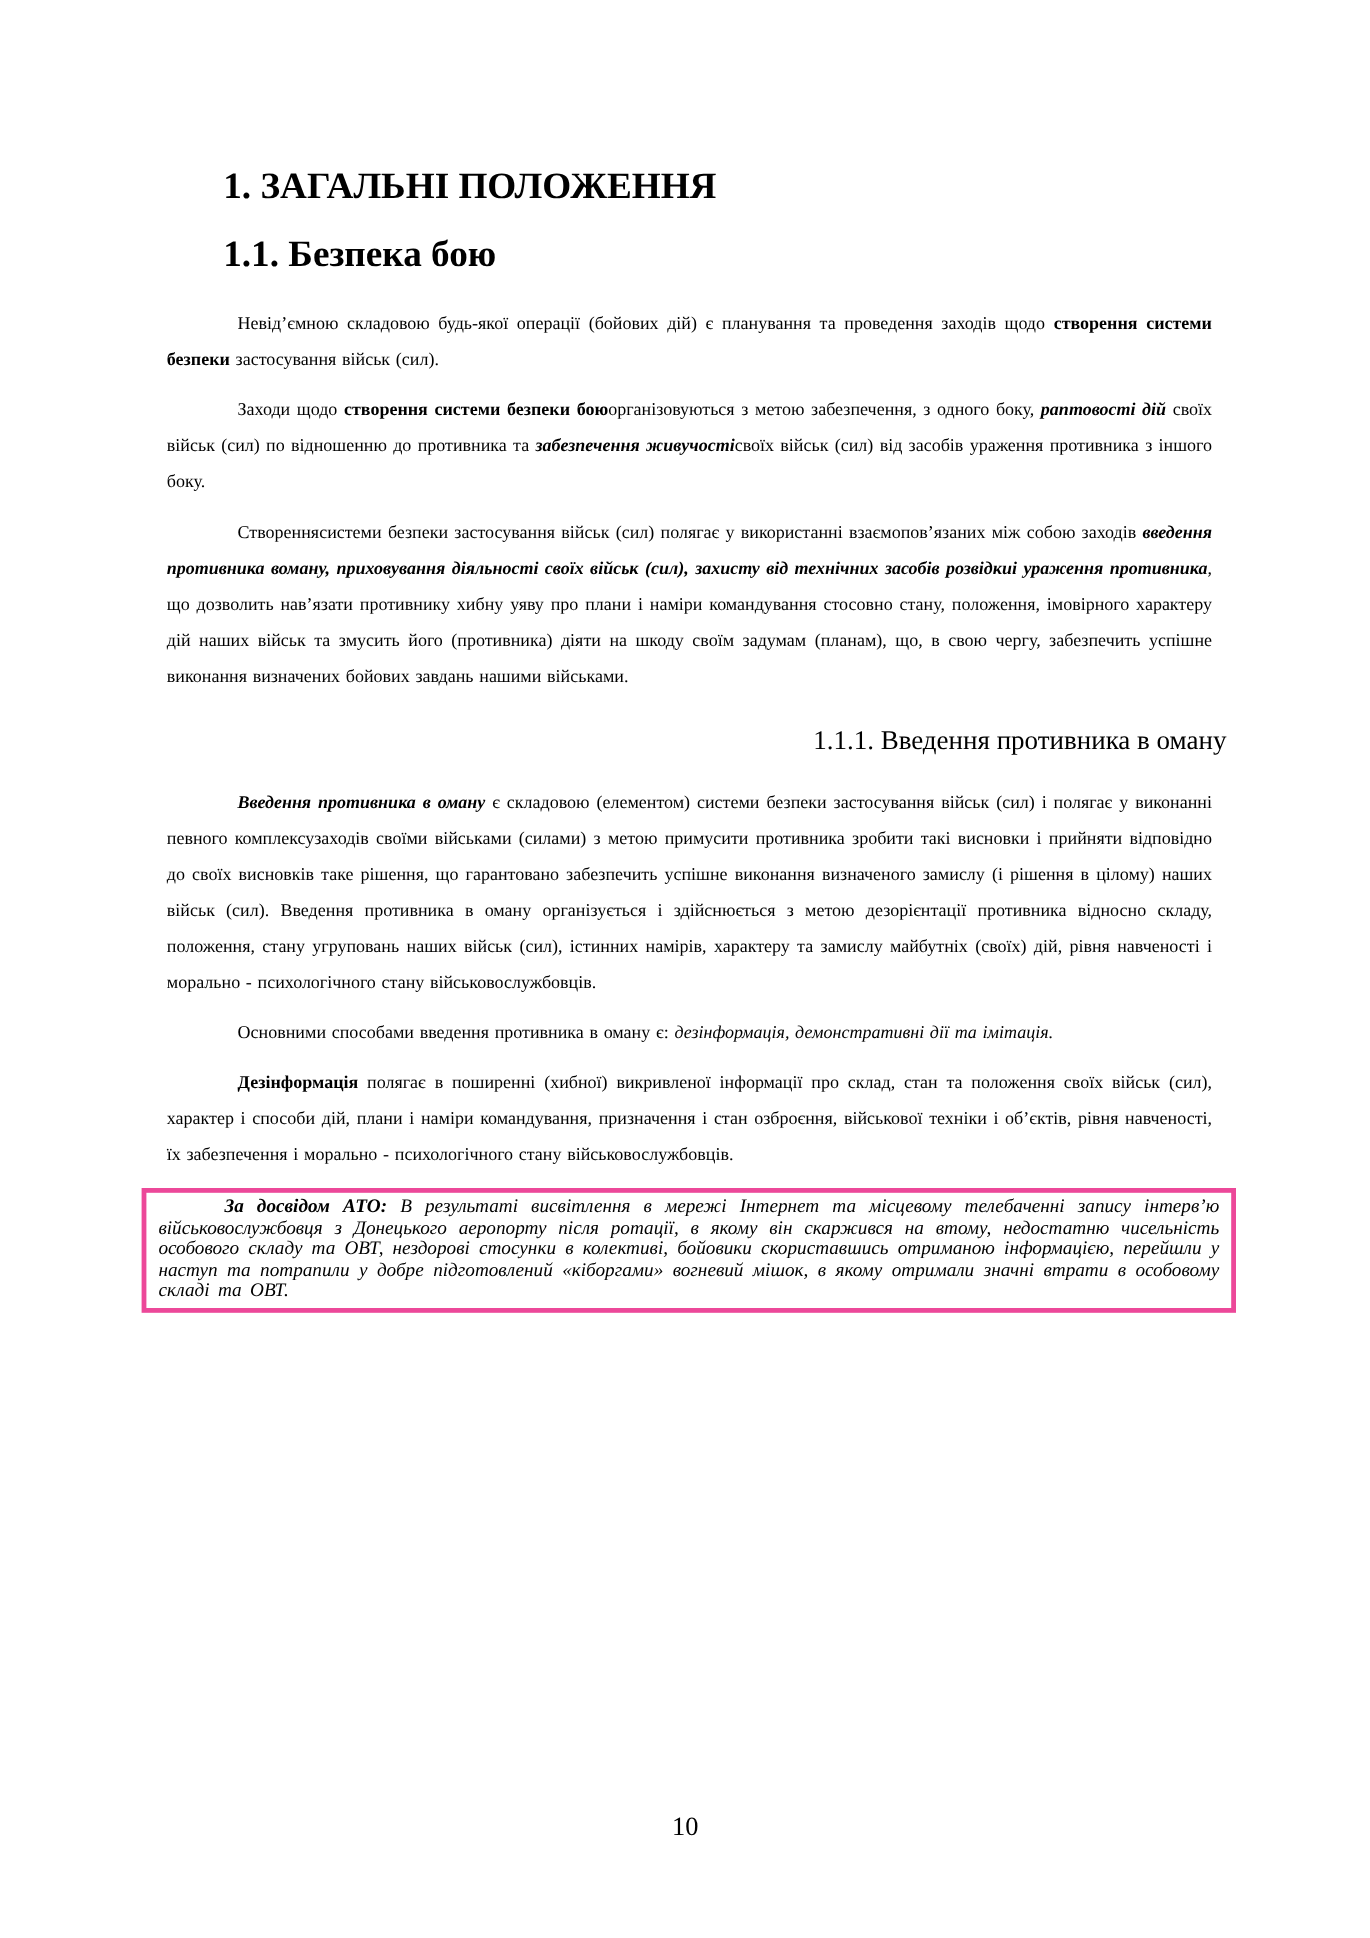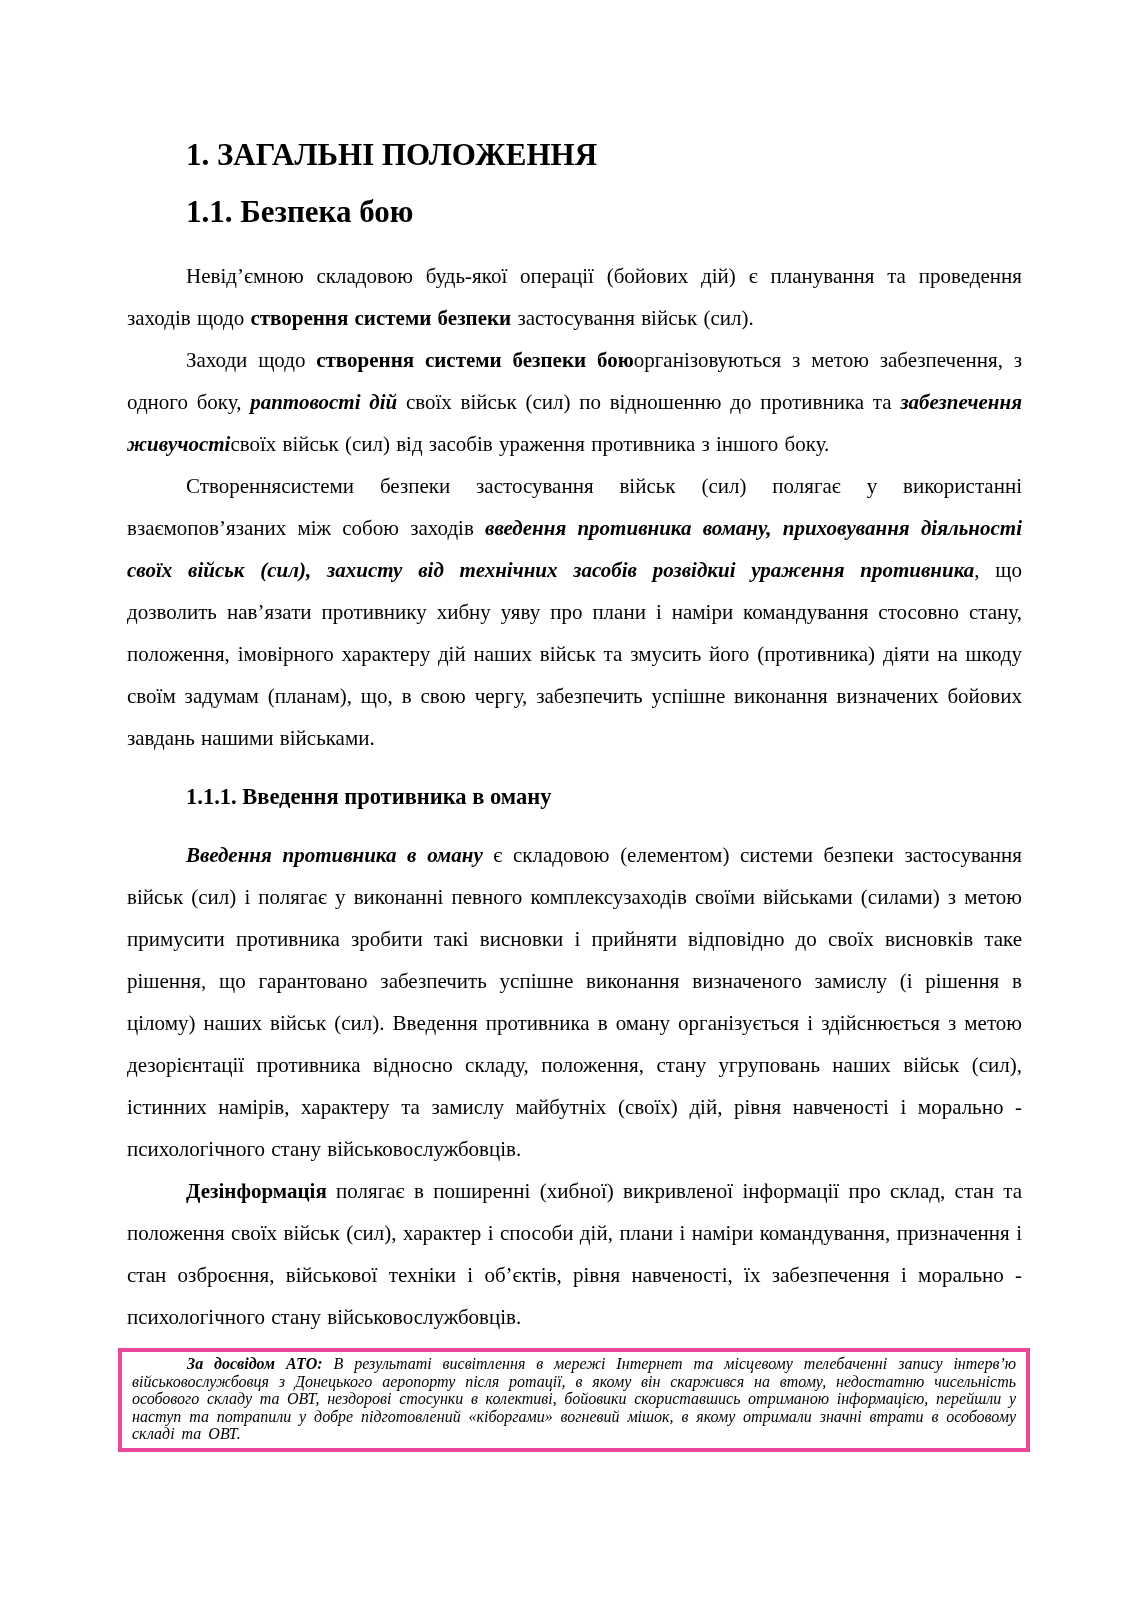--- a/index.html
+++ b/index.html
@@ -22,29 +22,30 @@
     font-size: 31px;
     font-weight: bold;
     line-height: 30px;
     margin: 0;
     text-indent: 59px;
   }
   .h1 { margin-bottom: 27px; }
   .h2 { margin-bottom: 28px; }
   .h3 {
     font-size: 22.5px;
-    font-weight: bold;
+    font-weight: normal;
     line-height: 30px;
     margin: 23px 0 22px 0;
     text-indent: 59px;
+    text-align: right;
   }
   .para {
-    font-size: 21px;
-    line-height: 42px;
-    margin: 0;
+    font-size: 15px;
+    line-height: 30px;
+    margin: 12px;
     text-align: justify;
     text-indent: 59px;
     word-spacing: 1px;
   }
   .run-b  { font-weight: bold; }
   .run-i  { font-style: italic; }
   .run-bi { font-weight: bold; font-style: italic; }
   .note-box {
     border: 4px solid #ec4899;
     margin: 10px -8px 0 -9px;
@@ -78,20 +79,22 @@
 
   <p class="h2">1.1. Безпека бою</p>
 
   <p class="para"><span class="run-r">Невід’ємною складовою будь-якої операції (бойових дій) є планування та проведення заходів щодо </span><span class="run-b">створення системи безпеки</span><span class="run-r"> застосування військ (сил).</span></p>
   <p class="para"><span class="run-r">Заходи щодо </span><span class="run-b">створення системи безпеки бою</span><span class="run-r">організовуються з метою забезпечення, з одного боку, </span><span class="run-bi">раптовості дій</span><span class="run-r"> своїх військ (сил) по відношенню до противника та </span><span class="run-bi">забезпечення живучості</span><span class="run-r">своїх військ (сил) від засобів ураження противника з іншого боку.</span></p>
   <p class="para"><span class="run-r">Створеннясистеми безпеки застосування військ (сил) полягає у використанні взаємопов’язаних між собою заходів </span><span class="run-bi">введення противника воману, приховування діяльності своїх військ (сил), захисту від технічних засобів розвідкиі ураження противника</span><span class="run-r">, що дозволить нав’язати противнику хибну уяву про плани і наміри командування стосовно стану, положення, імовірного характеру дій наших військ та змусить його (противника) діяти на шкоду своїм задумам (планам), що, в свою чергу, забезпечить успішне виконання визначених бойових завдань нашими військами.</span></p>
 
   <p class="h3">1.1.1. Введення противника в оману</p>
 
   <p class="para"><span class="run-bi">Введення противника в оману</span><span class="run-r"> є складовою (елементом) системи безпеки застосування військ (сил) і полягає у виконанні певного комплексузаходів своїми військами (силами) з метою примусити противника зробити такі висновки і прийняти відповідно до своїх висновків таке рішення, що гарантовано забезпечить успішне виконання визначеного замислу (і рішення в цілому) наших військ (сил). Введення противника в оману організується і здійснюється з метою дезорієнтації противника відносно складу, положення, стану угруповань наших військ (сил), істинних намірів, характеру та замислу майбутніх (своїх) дій, рівня навченості і морально - психологічного стану військовослужбовців.</span></p>
+  <p class="para"><span class="run-r">Основними способами введення противника в оману є: </span><span class="run-i">дезінформація, демонстративні дії та імітація.</span></p>
   <p class="para"><span class="run-b">Дезінформація</span><span class="run-r"> полягає в поширенні (хибної) викривленої інформації про склад, стан та положення своїх військ (сил), характер і способи дій, плани і наміри командування, призначення і стан озброєння, військової техніки і об’єктів, рівня навченості, їх забезпечення і морально - психологічного стану військовослужбовців.</span></p>
 
   <div class="note-box">
     <p class="note-para"><span class="run-bi">За досвідом АТО: </span><span class="run-i">В результаті висвітлення в мережі Інтернет та місцевому телебаченні запису інтерв’ю військовослужбовця з Донецького аеропорту після ротації, в якому він скаржився на втому, недостатню чисельність особового складу та ОВТ, нездорові стосунки в колективі, бойовики скориставшись отриманою інформацією, перейшли у наступ та потрапили у добре підготовлений «кіборгами» вогневий мішок, в якому отримали значні втрати в особовому складі та ОВТ.</span></p>
   </div>
 
+  <div class="page-number">10</div>
 
 </div>
 
 </body></html>

